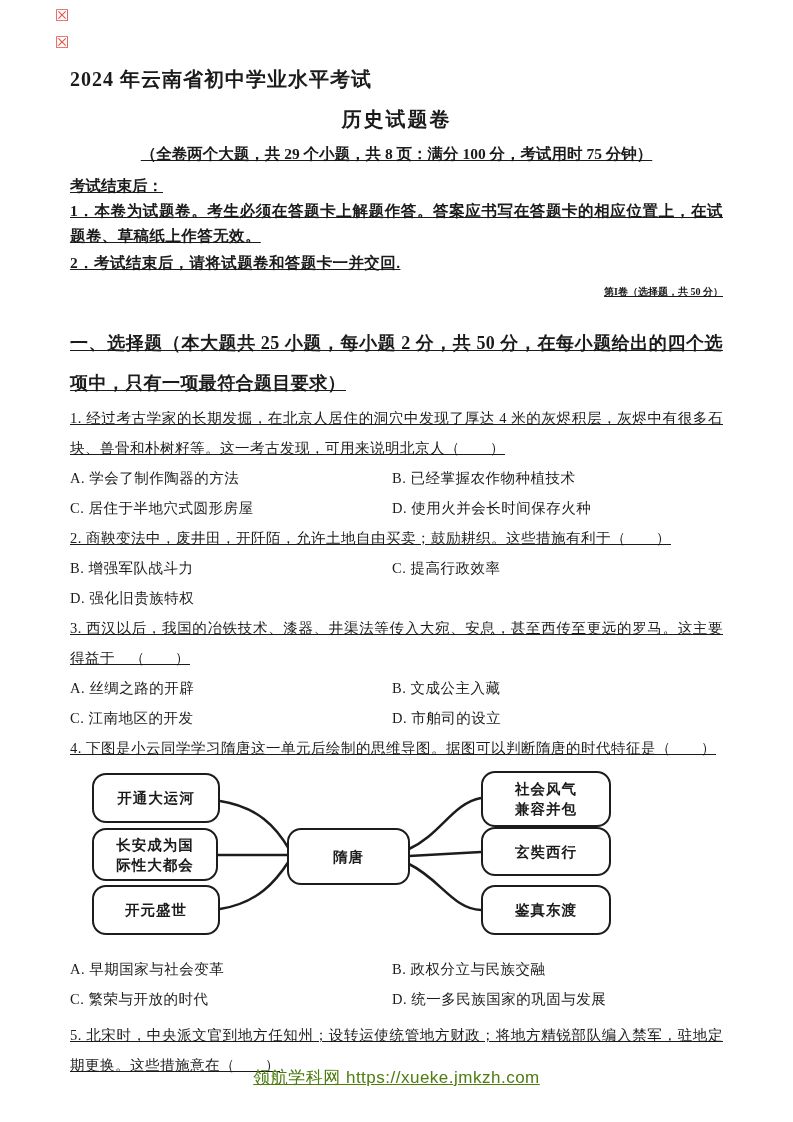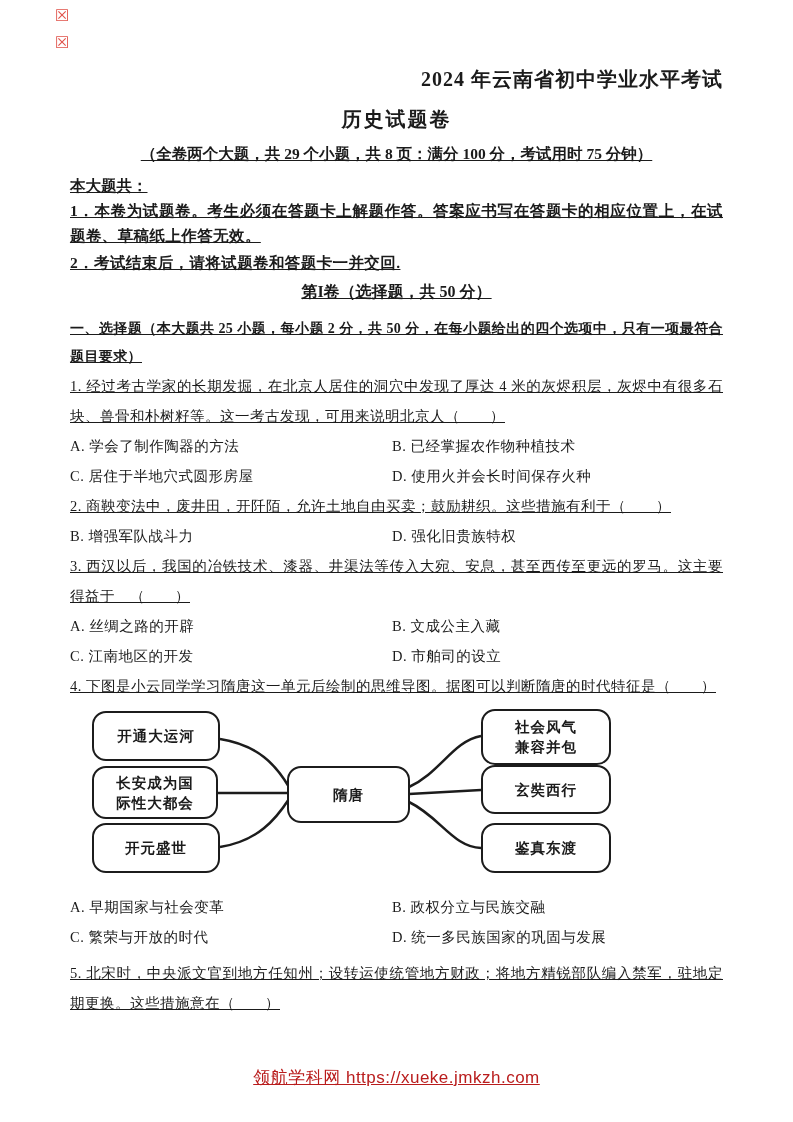--- a/index.html
+++ b/index.html
@@ -8,86 +8,87 @@
     width:793px; height:1122px;
     box-sizing:border-box;
     padding:64px 70px 0 70px;
     background:#ffffff;
     color:#1b1b1b;
     font-family:"Liberation Serif","DejaVu Serif",serif;
     overflow:hidden;
   }
   .red-marks { position:absolute; left:55px; top:2px; }
   .red-marks span { display:block; font-size:16px; line-height:27px; color:#e0524a; font-family:"DejaVu Sans",sans-serif; }
-  h1.title { margin:0; font-size:20px; line-height:30px; text-align:right; font-weight:bold; letter-spacing:1px; }
+  h1.title { margin:0; font-size:20px; line-height:30px; text-align:left; font-weight:bold; letter-spacing:1px; }
   h2.subtitle { margin:10px 0 0 0; font-size:20px; line-height:30px; text-align:center; font-weight:bold; letter-spacing:2px; }
   p { margin:0;text-decoration:underline; }
   .meta { margin-top:8px; font-size:15.5px; line-height:24px; text-align:center; font-weight:bold; }
   .notice-head { margin-top:8px; font-size:15.5px; line-height:24px; font-weight:bold; }
   .notice-item { font-size:15.5px; line-height:25px; font-weight:bold; text-align:justify; letter-spacing:0.4px; }
   .notice-item + .notice-item { margin-top:2px; }
-  .sec-title { margin-top:4px; font-size:16px; line-height:26px; text-align:center; font-weight:bold; }
-  .instruction { margin-top:10px; font-size:14px; line-height:28px; font-weight:bold; text-align:justify; letter-spacing:0.4px; }
+  .sec-title { margin-top:4px; font-size:10px; line-height:26px; text-align:right; font-weight:bold; }
+  .instruction { margin-top:18px; font-size:18px; line-height:40px; font-weight:bold; text-align:justify; letter-spacing:0.4px; }
   .stem { font-size:14.5px; line-height:30px; text-align:justify; letter-spacing:0.5px; }
   .opts { display:grid; grid-template-columns:322px 1fr; }
   .opt { font-size:14.5px; line-height:30px; letter-spacing:0.5px; }
   .q5 { margin-top:6px; }
   
   .mindmap { position:relative; width:653px; height:185px; margin:6px 0 0 0; }
   .mindmap svg { position:absolute; left:0; top:0; }
   .mm-box {
     position:absolute; box-sizing:border-box;
     border:2.5px solid #1c1c1c; border-radius:14px;
     background:#fff;
     display:flex; align-items:center; justify-content:center;
     font-size:14.5px; font-weight:bold; line-height:20px;
     text-align:center; white-space:pre-line; letter-spacing:1px;
   }
   .footer {
     position:absolute; left:0; top:1066px; width:793px;
     text-align:center; font-size:17px; line-height:24px;
-    color:#b91c1c; letter-spacing:0.5px;
+    color:#4d7c0f; letter-spacing:0.5px;
     font-family:"Liberation Sans","DejaVu Sans",sans-serif;
   }
 </style>
 </head>
 <body>
 
 <div class="page">
 
   <div class="red-marks">
     <span>☒</span>
     <span>☒</span>
   </div>
 
   <h1 class="title">2024 年云南省初中学业水平考试</h1>
   <h2 class="subtitle">历史试题卷</h2>
   <p class="meta">（全卷两个大题，共 29 个小题，共 8 页：满分 100 分，考试用时 75 分钟）</p>
 
-  <p class="notice-head">本大题共：</p>
+  <p class="notice-head">考试结束后：</p>
   <p class="notice-item">1．本卷为试题卷。考生必须在答题卡上解题作答。答案应书写在答题卡的相应位置上，在试题卷、草稿纸上作答无效。</p>
   <p class="notice-item">2．考试结束后，请将试题卷和答题卡一并交回.</p>
 
   <p class="sec-title">第I卷（选择题，共 50 分）</p>
   <p class="instruction">一、选择题（本大题共 25 小题，每小题 2 分，共 50 分，在每小题给出的四个选项中，只有一项最符合题目要求）</p>
 
   <div class="q">
     <p class="stem">1. 经过考古学家的长期发掘，在北京人居住的洞穴中发现了厚达 4 米的灰烬积层，灰烬中有很多石块、兽骨和朴树籽等。这一考古发现，可用来说明北京人（　　）</p>
     <div class="opts">
       <span class="opt">A. 学会了制作陶器的方法</span>
       <span class="opt">B. 已经掌握农作物种植技术</span>
       <span class="opt">C. 居住于半地穴式圆形房屋</span>
       <span class="opt">D. 使用火并会长时间保存火种</span>
     </div>
   </div>
 
   <div class="q">
     <p class="stem">2. 商鞅变法中，废井田，开阡陌，允许土地自由买卖；鼓励耕织。这些措施有利于（　　）</p>
     <div class="opts">
       <span class="opt">B. 增强军队战斗力</span>
+      <span class="opt">C. 提高行政效率</span>
       <span class="opt">D. 强化旧贵族特权</span>
     </div>
   </div>
 
   <div class="q">
     <p class="stem">3. 西汉以后，我国的冶铁技术、漆器、井渠法等传入大宛、安息，甚至西传至更远的罗马。这主要得益于　（　　）</p>
     <div class="opts">
       <span class="opt">A. 丝绸之路的开辟</span>
       <span class="opt">B. 文成公主入藏</span>
       <span class="opt">C. 江南地区的开发</span>

